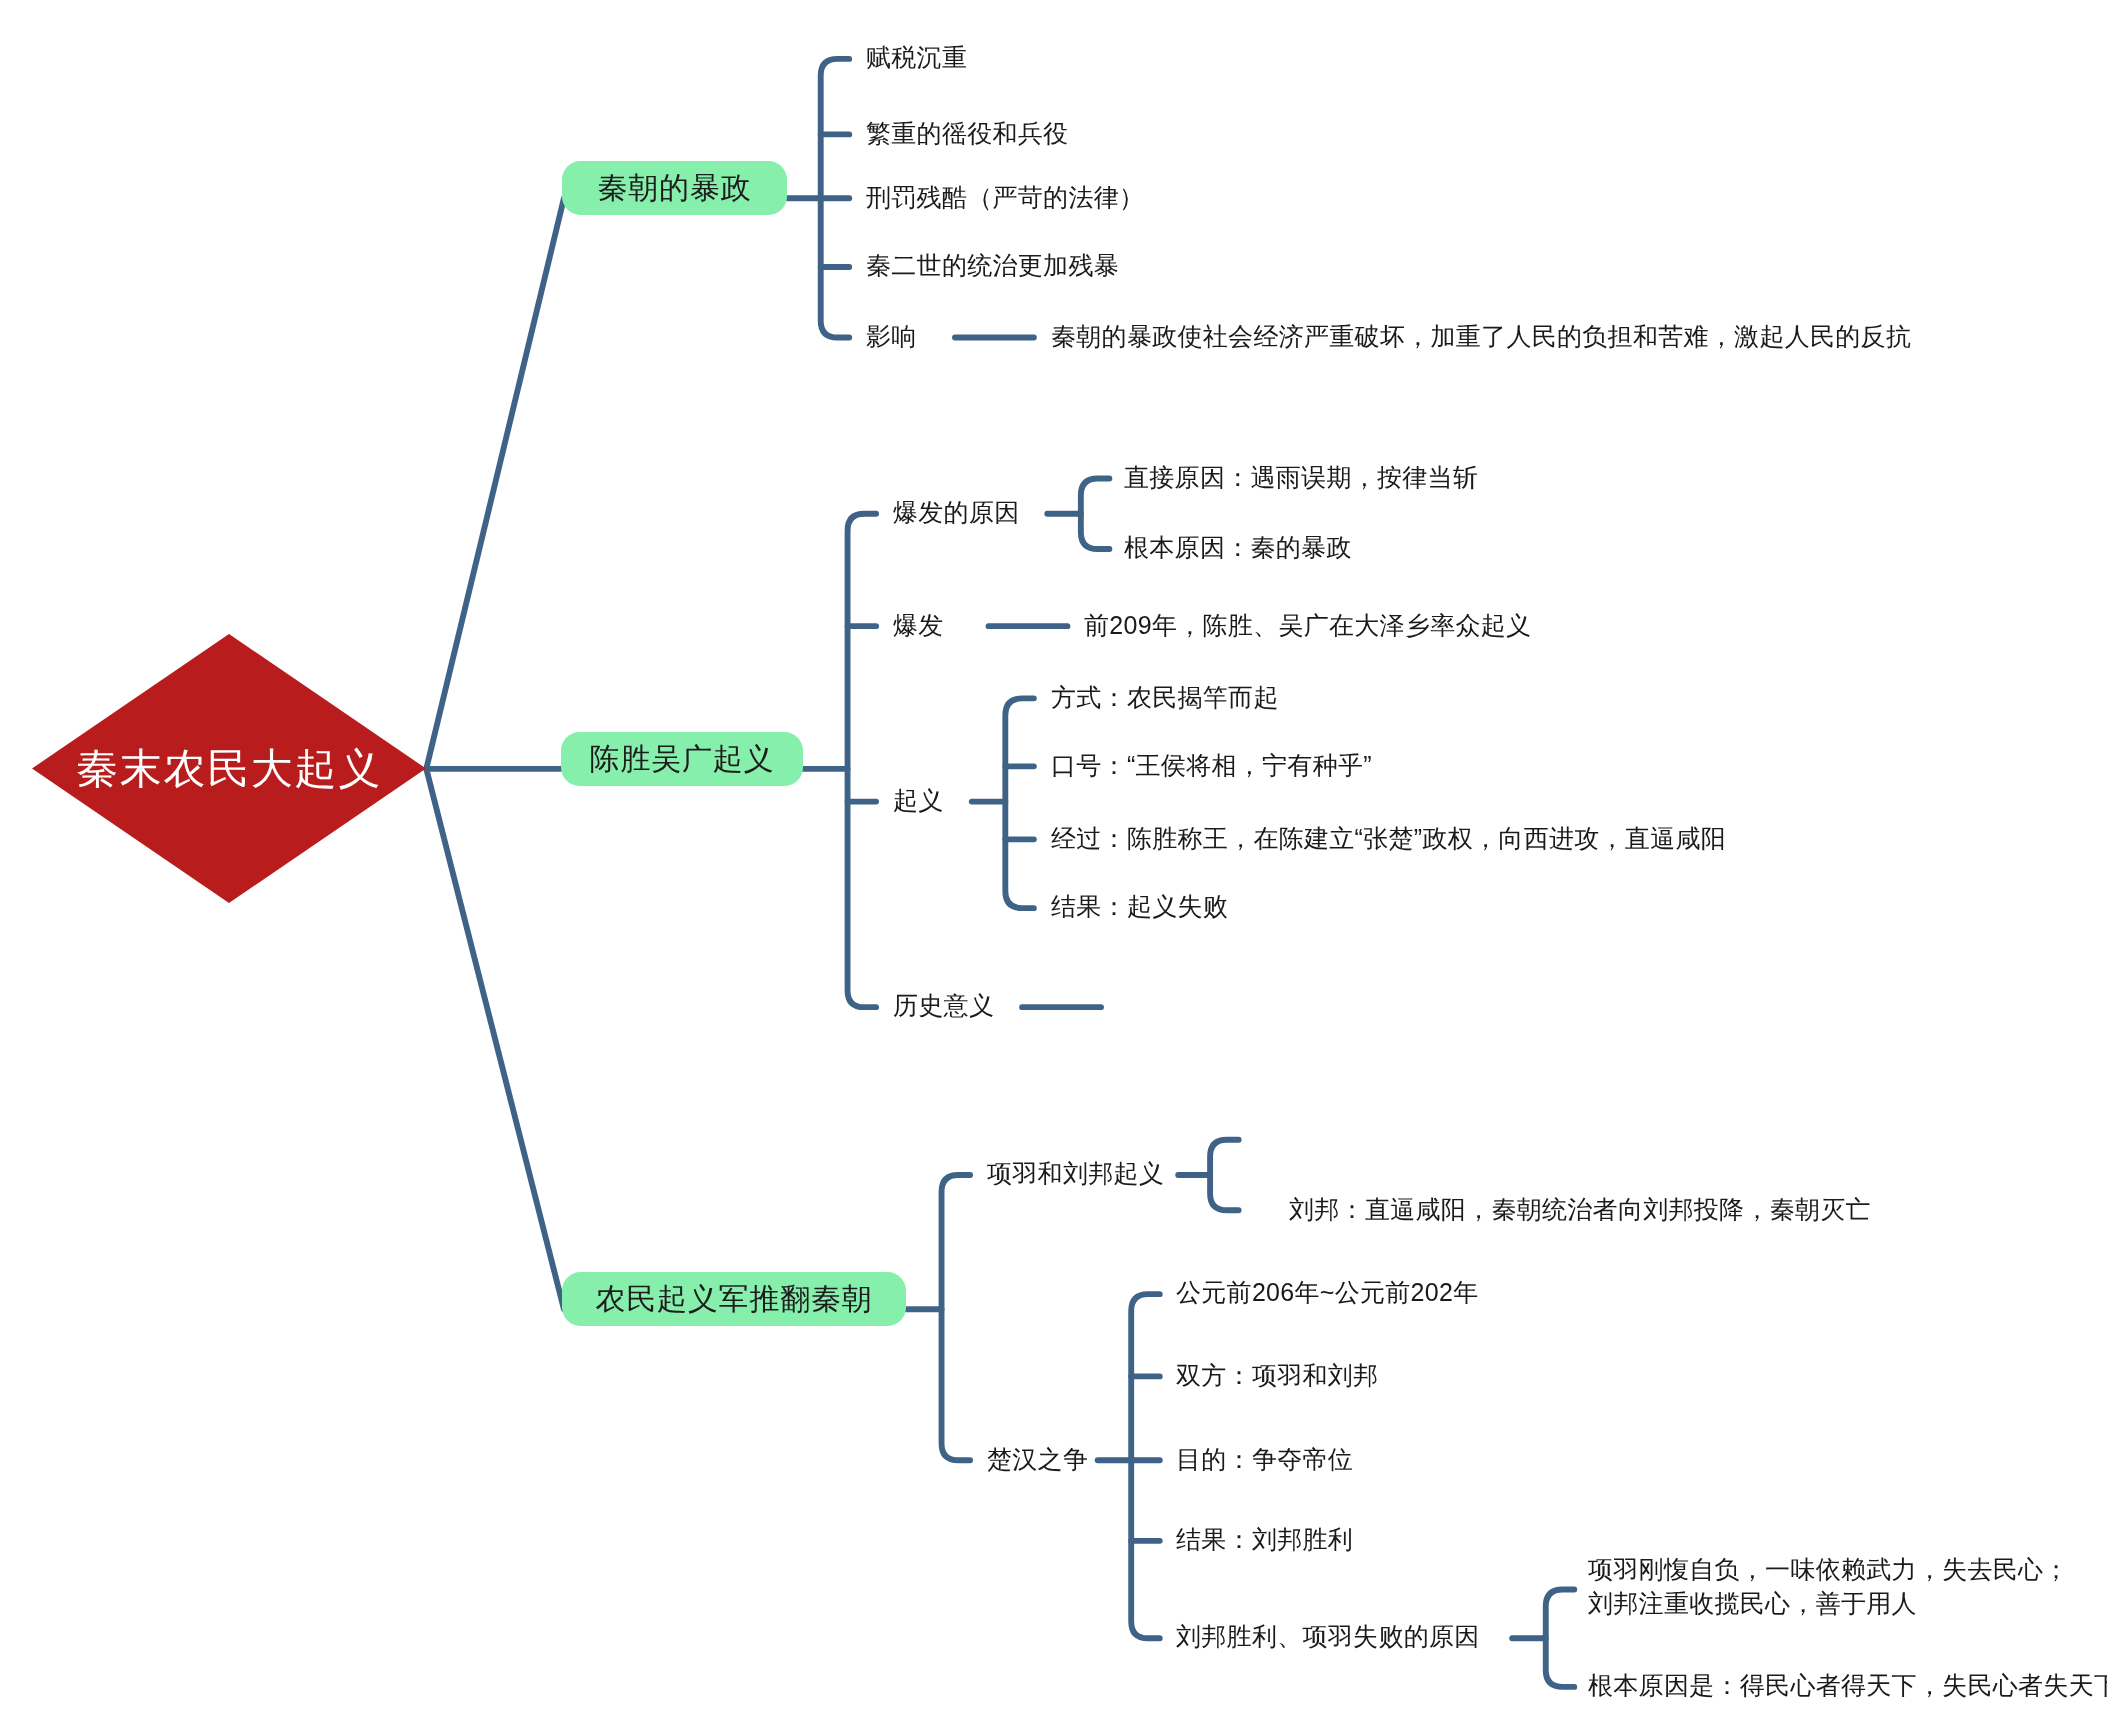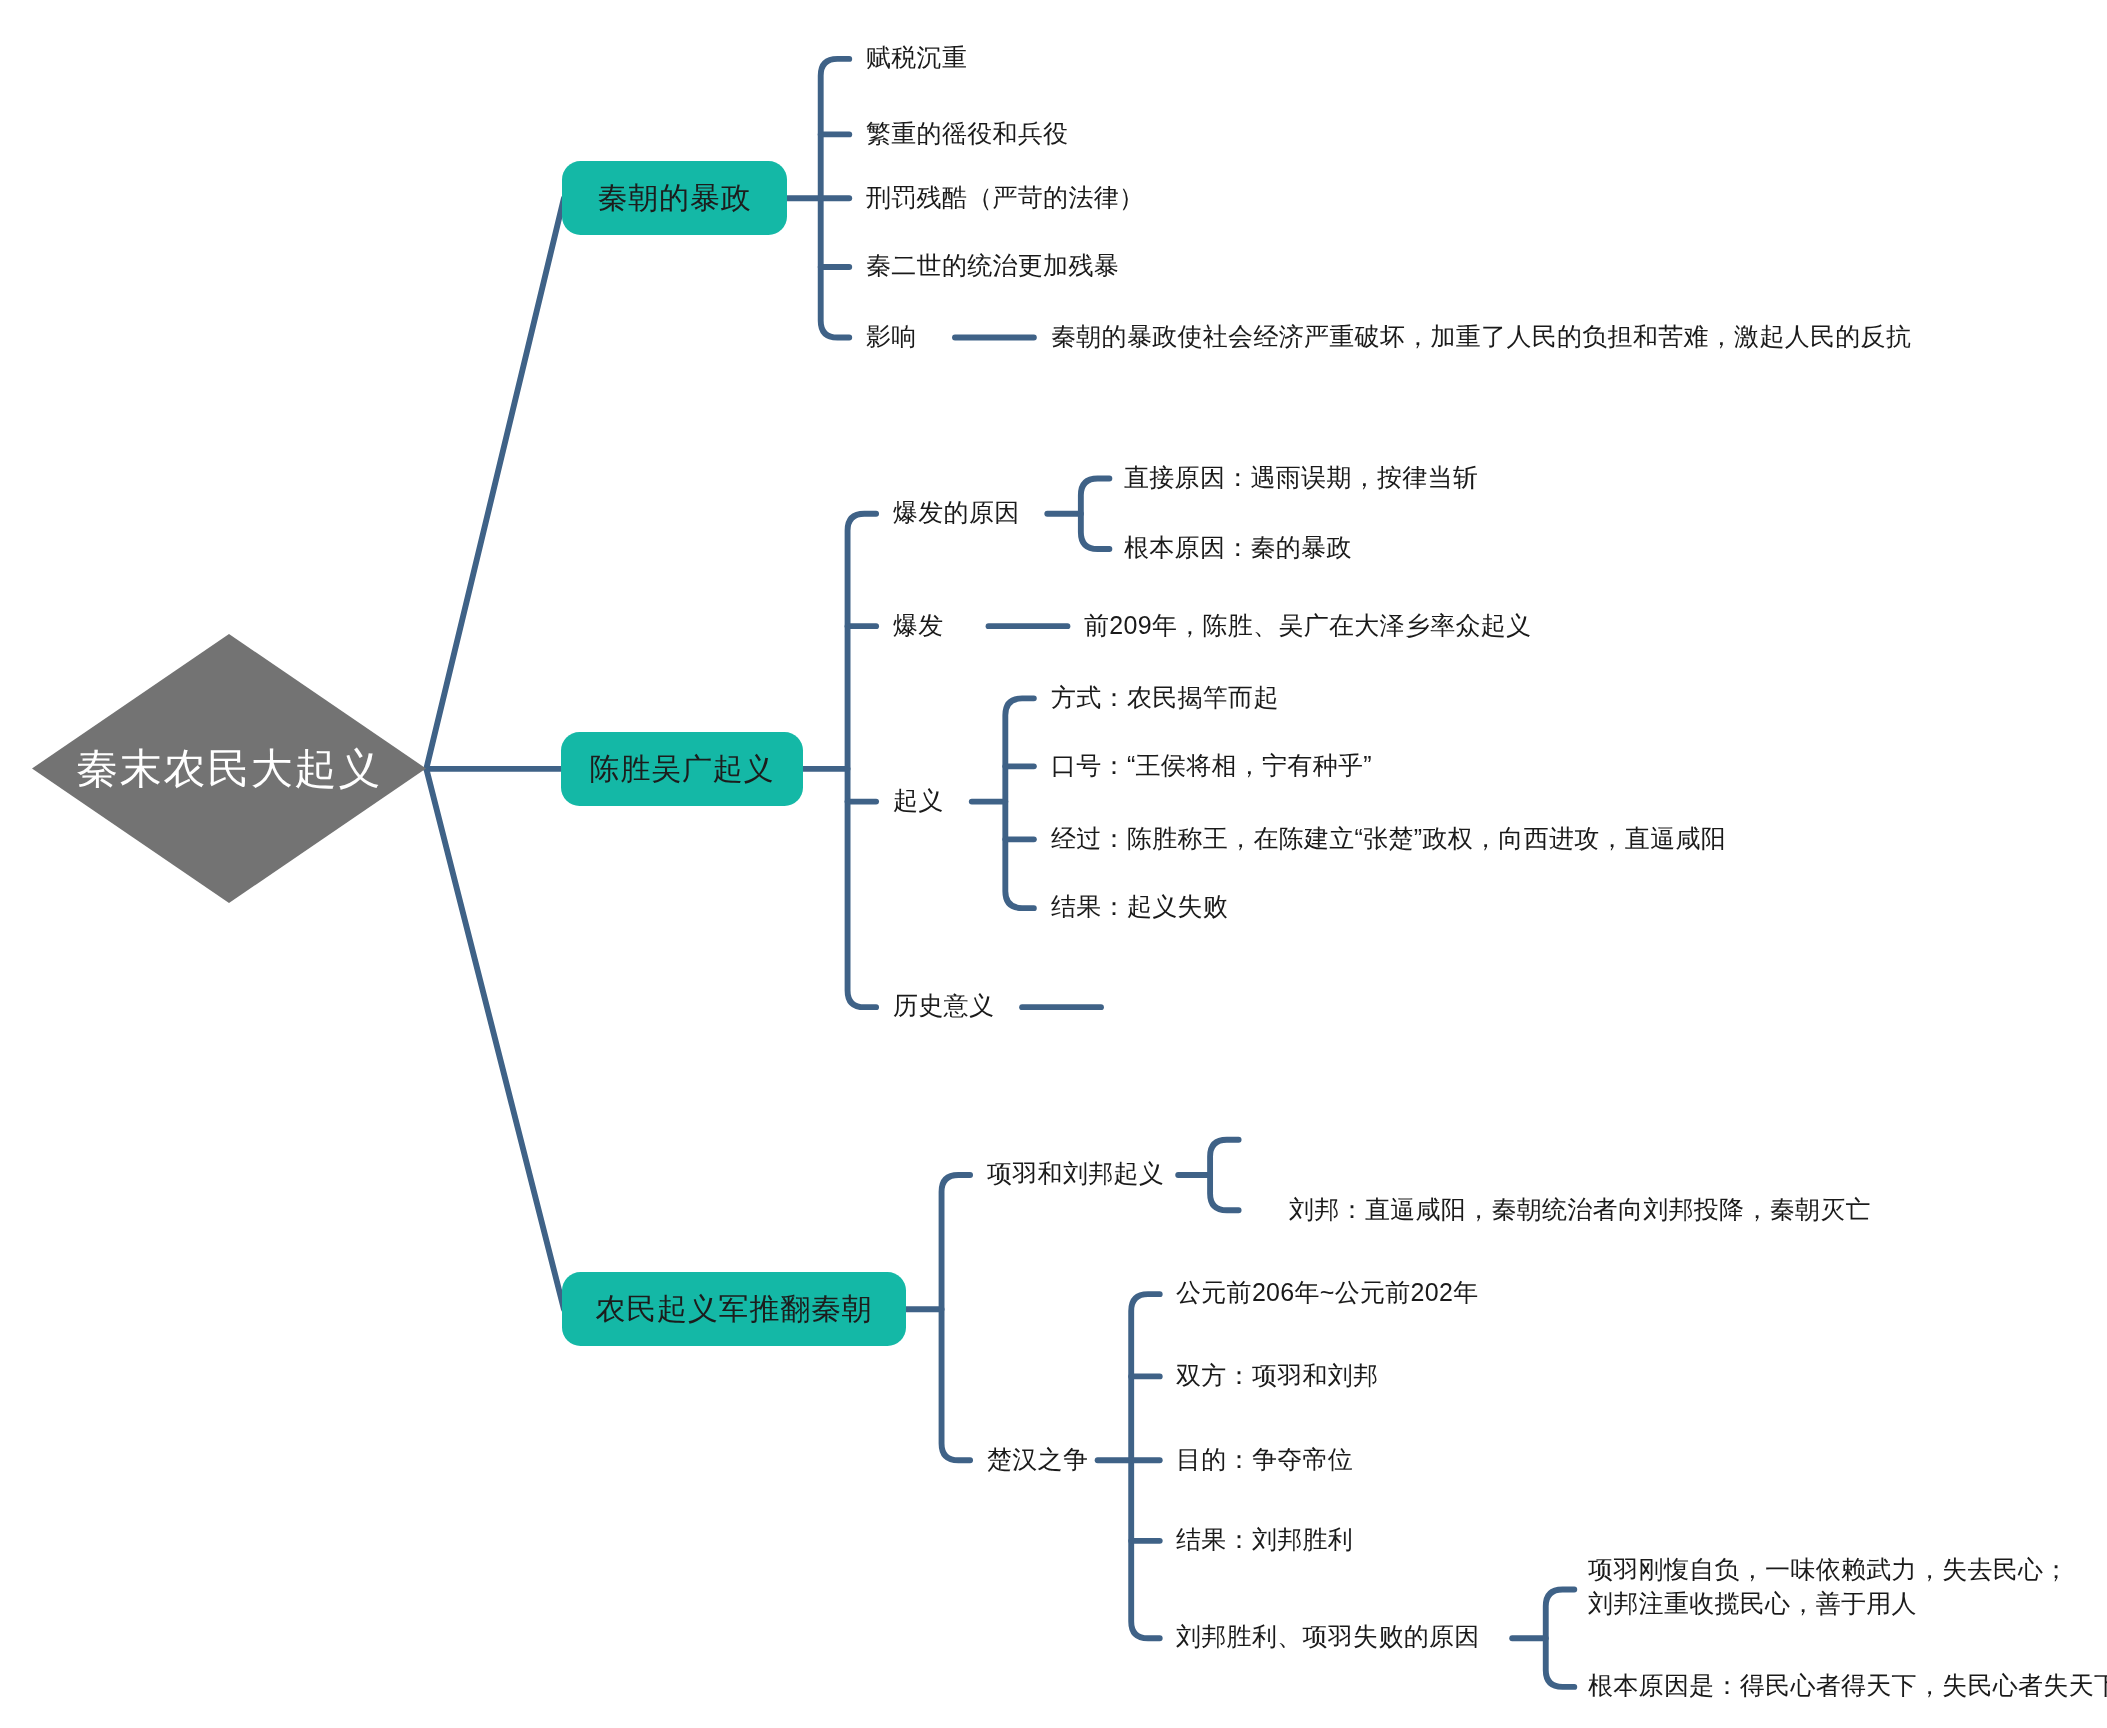--- a/index.html
+++ b/index.html
@@ -19,40 +19,40 @@
     position:absolute;
     left:0;top:0;
     width:2108px;height:1729px;
     pointer-events:none;
   }
   
   .root{
     position:absolute;
     width:394px;height:269px;
     left:32px;top:634px;
-    background:#737373;
+    background:#b91c1c;
     clip-path:polygon(50% 0%,100% 50%,50% 100%,0% 50%);
     display:flex;align-items:center;justify-content:center;
     z-index:3;
   }
   .root .root-label{
     color:#ffffff;
     font-size:42px;
     letter-spacing:1.7px;
     white-space:nowrap;
     font-weight:400;
   }
   
   .branch{
     position:absolute;
-    background:#14b8a6;
+    background:#86efac;
     border-radius:18.5px;
     display:flex;align-items:center;justify-content:center;
     z-index:3;
-    height:74px;
+    height:54px;
   }
   .branch .branch-label{
     font-size:30px;
     color:#1c1c1c;
     white-space:nowrap;
     letter-spacing:0.8px;
   }
   
   .node{
     position:absolute;

